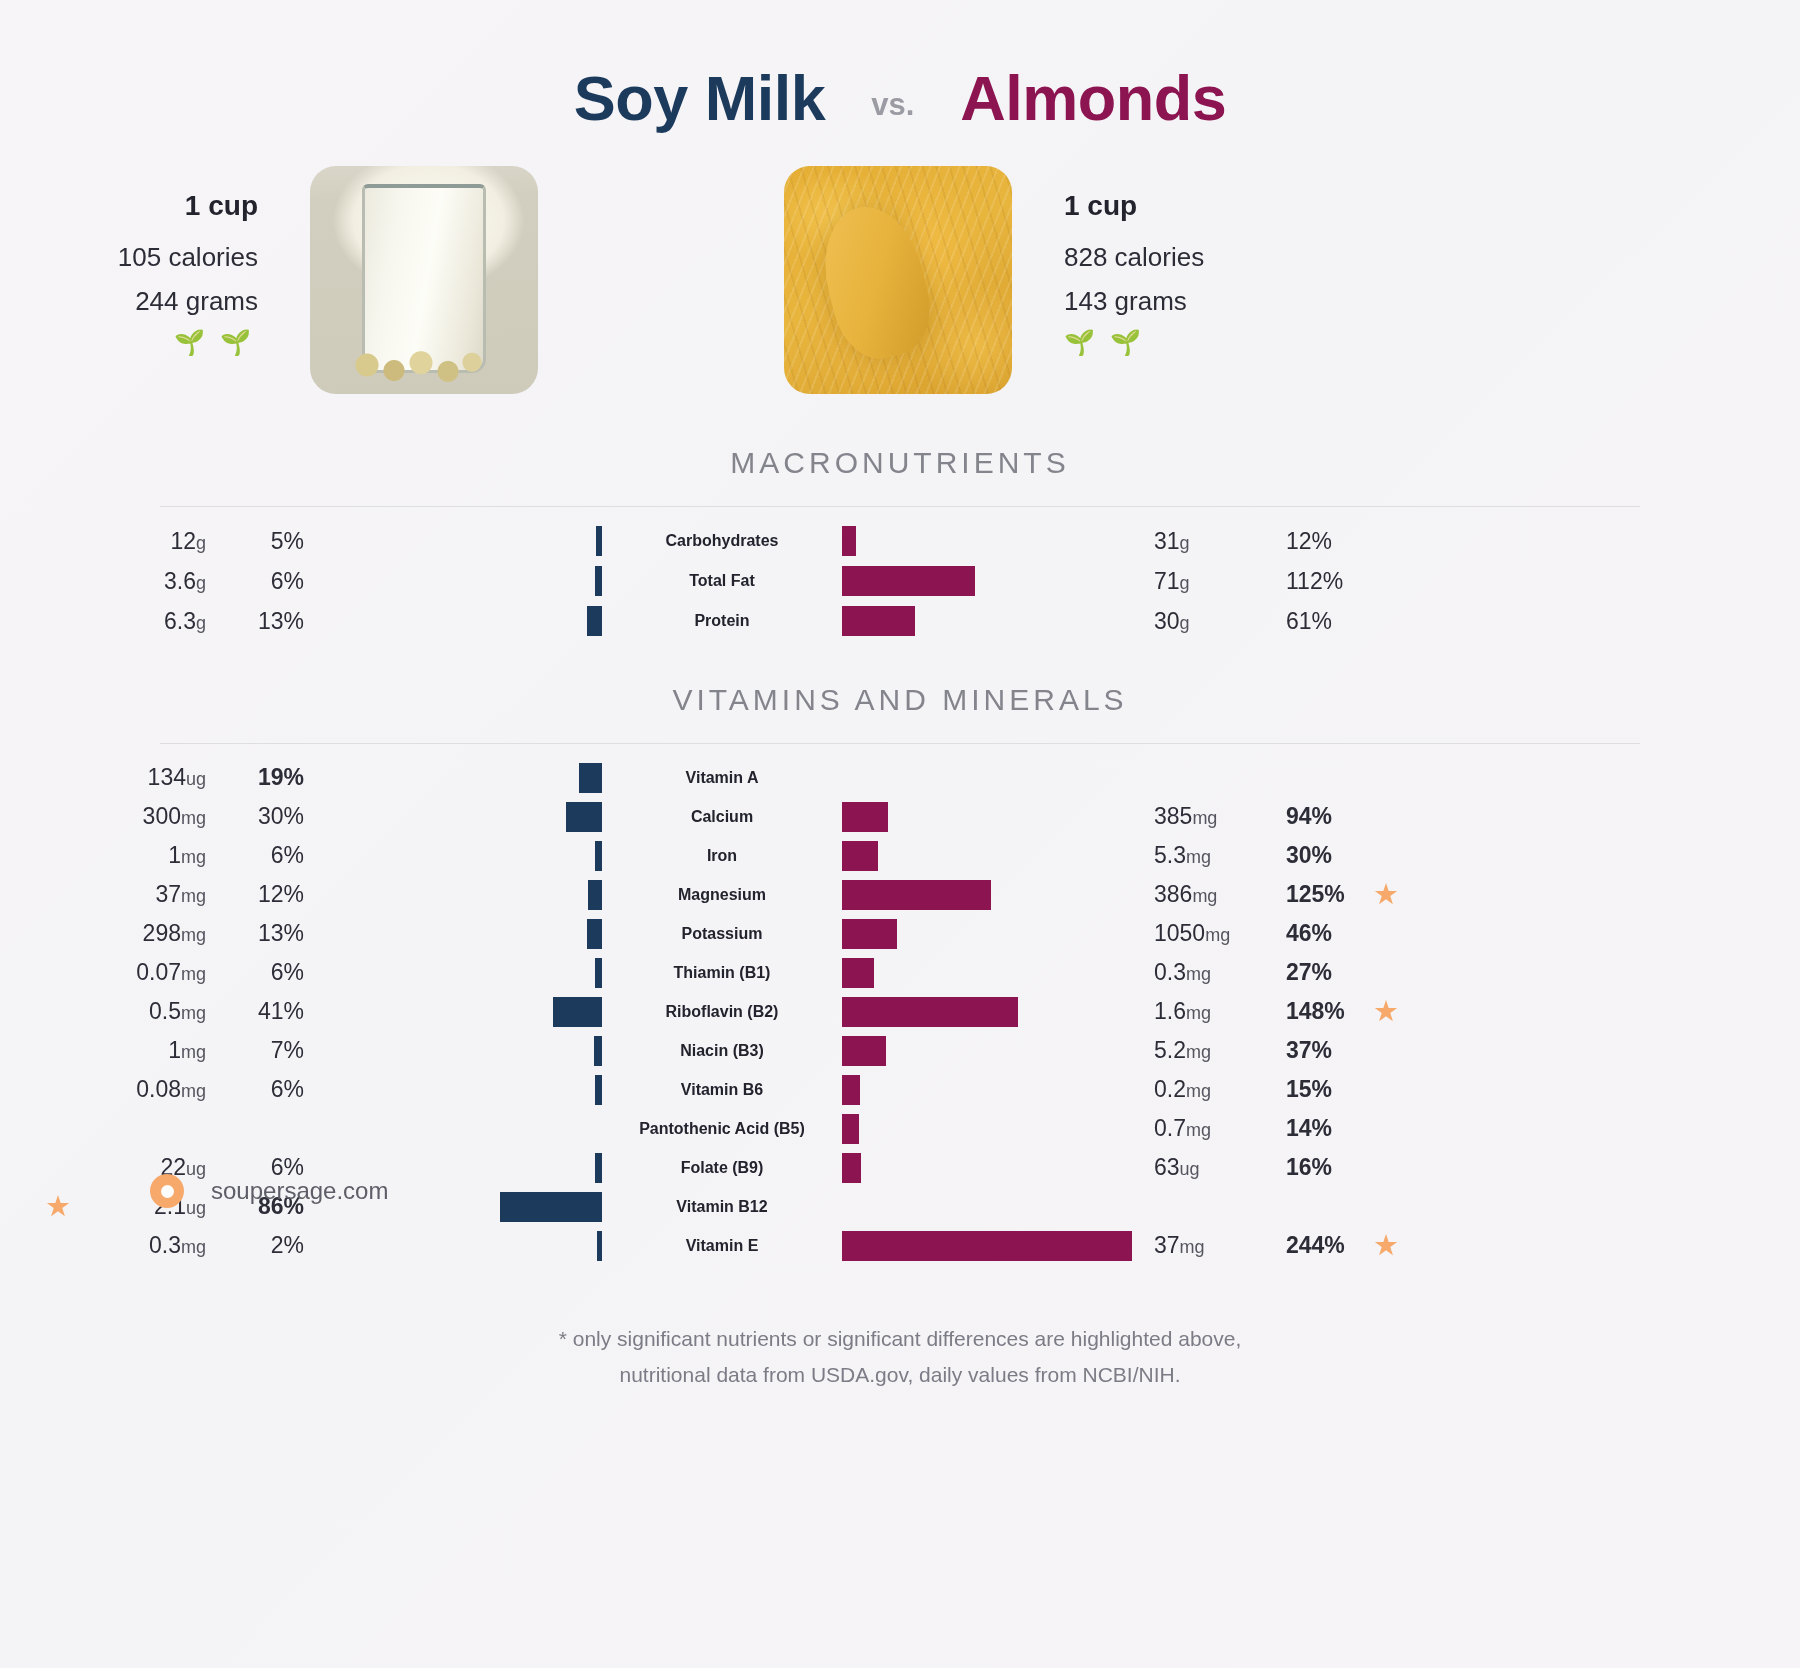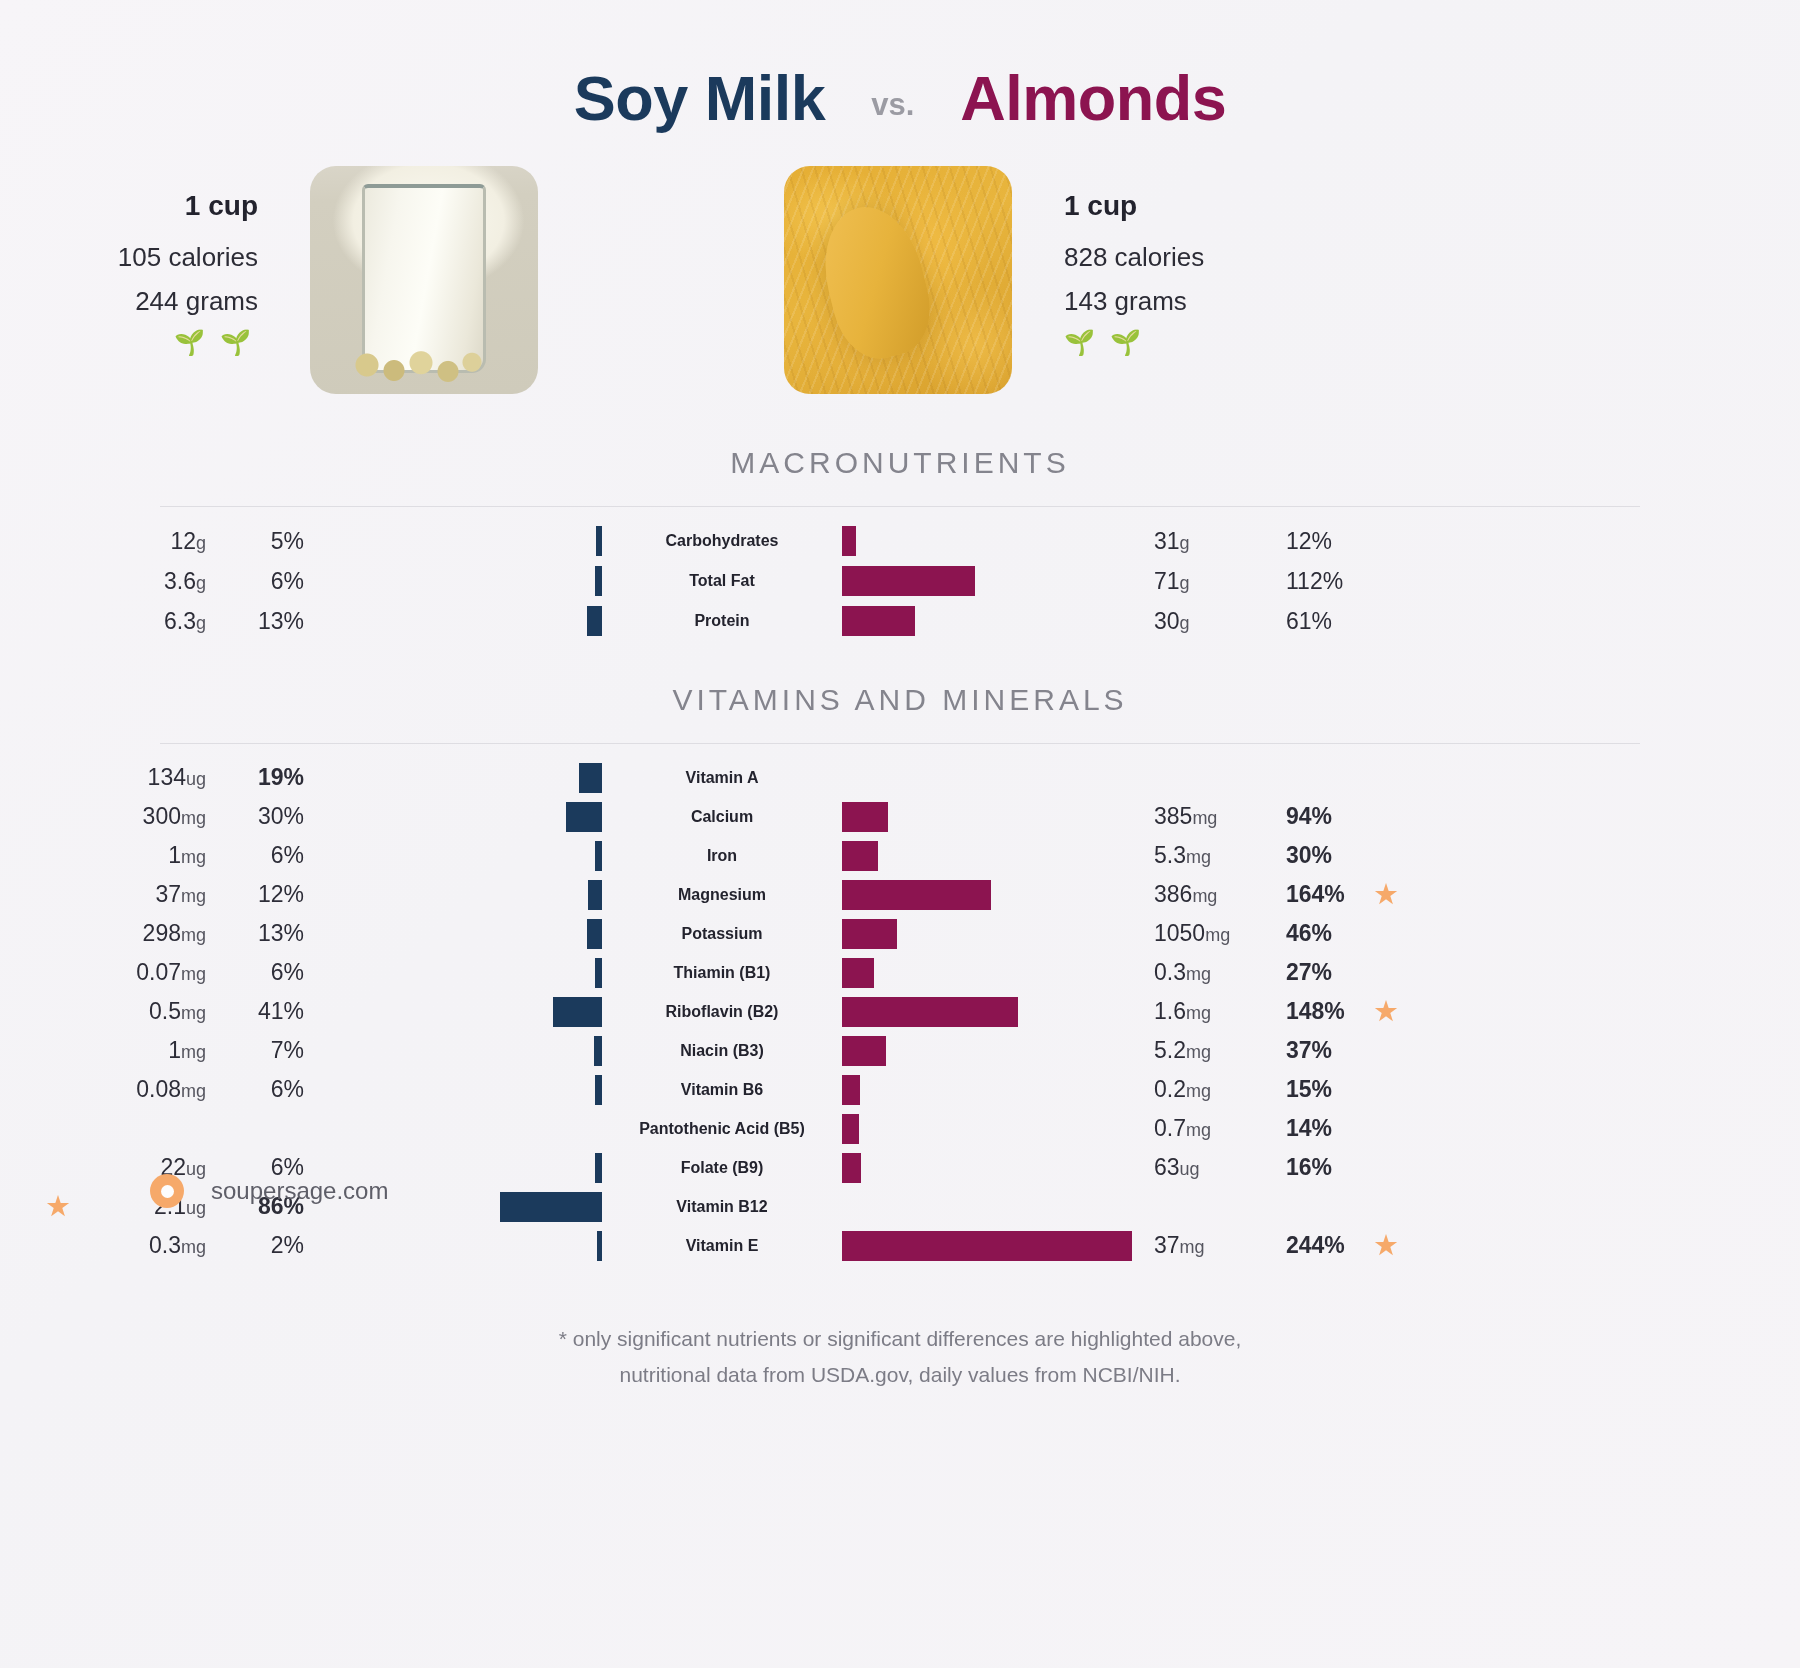--- a/index.html
+++ b/index.html
@@ -386,21 +386,21 @@
           <div class="val-left">37<span class="unit">mg</span></div>
           <div class="pct-left">12%</div>
           <div class="bar-left-wrap">
             <div class="bar blue" style="width: 14.2623px;"></div>
           </div>
           <div class="label-mid">Magnesium</div>
           <div class="bar-right-wrap">
             <div class="bar red" style="width: 148.566px;"></div>
           </div>
           <div class="val-right">386<span class="unit">mg</span></div>
-          <div class="pct-right bold">164%</div>
+          <div class="pct-right bold">125%</div>
           <div class="star-col-right"><span class="star">★</span></div>
         </div>
         <div class="nrow">
           <div class="star-col-left"><span class="star hidden">★</span></div>
           <div class="val-left">298<span class="unit">mg</span></div>
           <div class="pct-left">13%</div>
           <div class="bar-left-wrap">
             <div class="bar blue" style="width: 15.4508px;"></div>
           </div>
           <div class="label-mid">Potassium</div>

